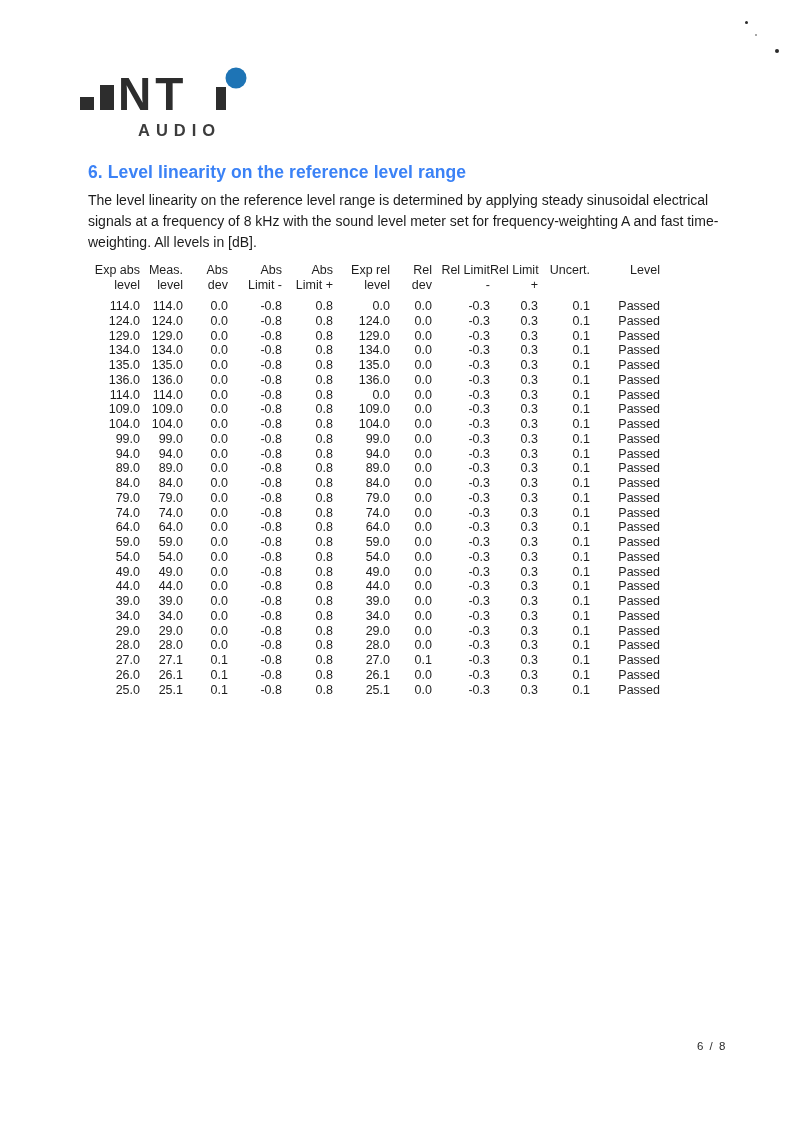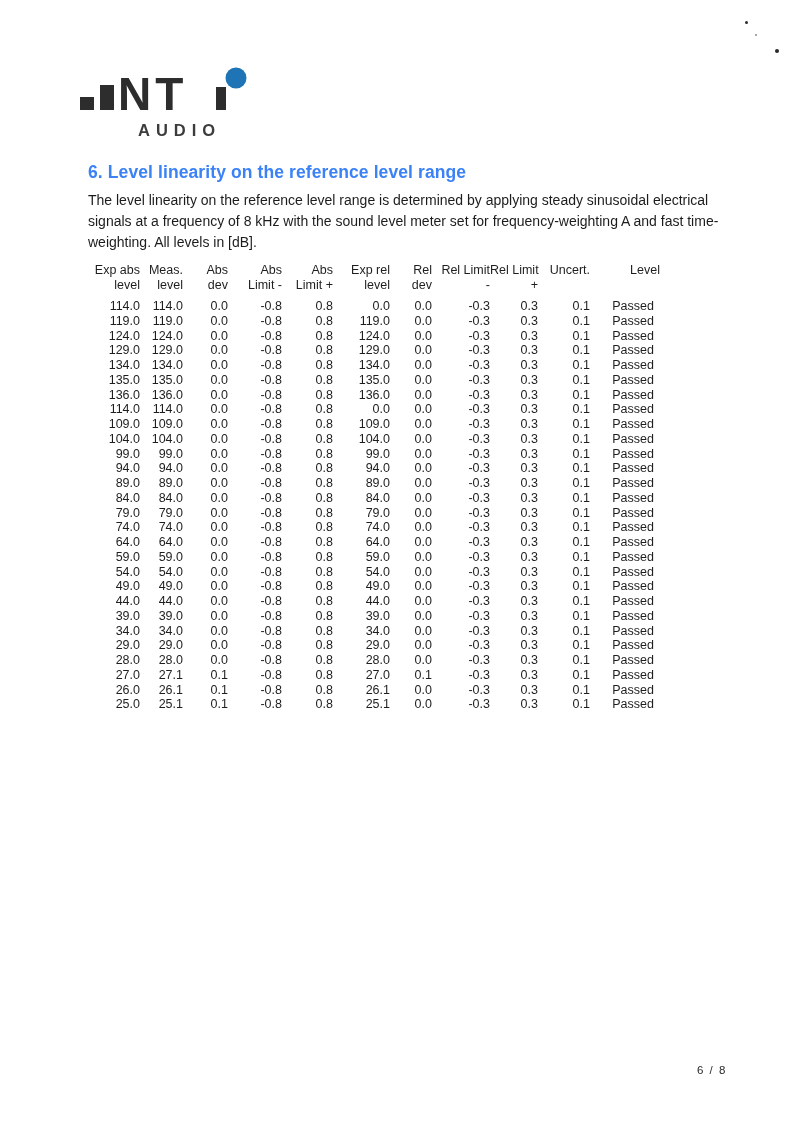--- a/index.html
+++ b/index.html
@@ -50,25 +50,25 @@
   .datatable col.c10{width:52px;}
   .datatable col.c11{width:70px;}
   .datatable th{
     font-weight:normal;text-align:right;vertical-align:top;
     line-height:14.5px;padding:0 0 7px 0;white-space:nowrap;
   }
   .datatable td{
     padding:0;height:14.75px;line-height:14.75px;white-space:nowrap;
   }
   .datatable td:nth-child(-n+10){text-align:right;}
-  .datatable td:nth-child(11){text-align:center;padding-left:16px;}
+  .datatable td:nth-child(11){text-align:right;padding-left:16px;}
 
   
   .footer{
-    position:absolute;left:697px;top:1064px;
+    position:absolute;left:697px;top:1040px;
     font-size:11.5px;color:#2a2a2a;letter-spacing:1.5px;
   }
 </style>
 </head>
 <body>
 
 <div class="page">
 
   <div class="speck speck1"></div>
   <div class="speck speck2"></div>
@@ -125,33 +125,20 @@
           <td>-0.8</td>
           <td>0.8</td>
           <td>0.0</td>
           <td>0.0</td>
           <td>-0.3</td>
           <td>0.3</td>
           <td>0.1</td>
           <td>Passed</td>
         </tr>
         <tr>
-          <td>119.0</td>
-          <td>119.0</td>
-          <td>0.0</td>
-          <td>-0.8</td>
-          <td>0.8</td>
-          <td>119.0</td>
-          <td>0.0</td>
-          <td>-0.3</td>
-          <td>0.3</td>
-          <td>0.1</td>
-          <td>Passed</td>
-        </tr>
-        <tr>
           <td>124.0</td>
           <td>124.0</td>
           <td>0.0</td>
           <td>-0.8</td>
           <td>0.8</td>
           <td>124.0</td>
           <td>0.0</td>
           <td>-0.3</td>
           <td>0.3</td>
           <td>0.1</td>

